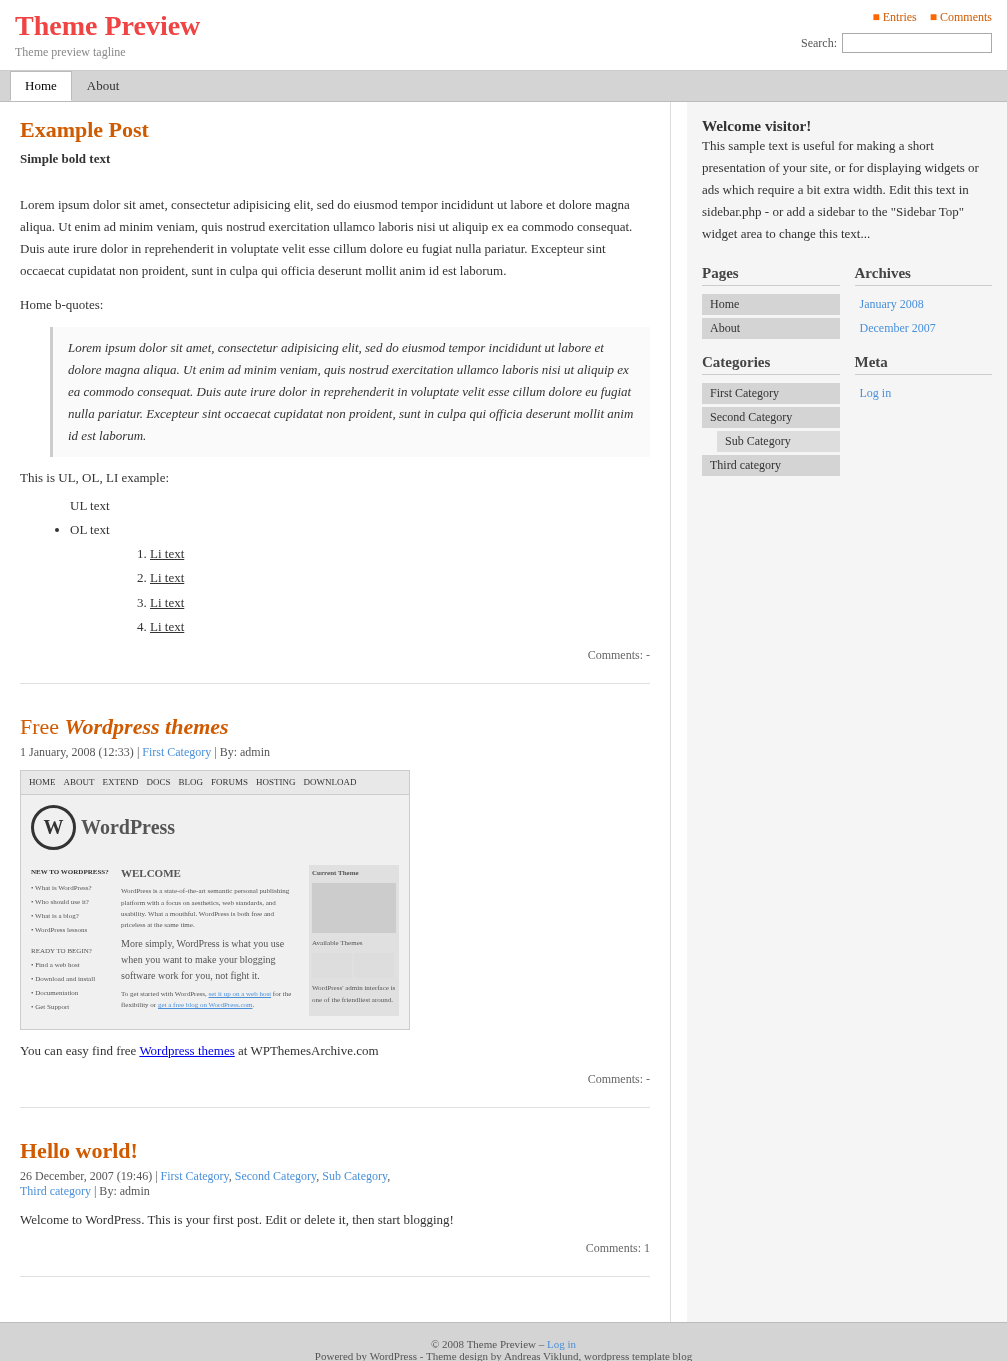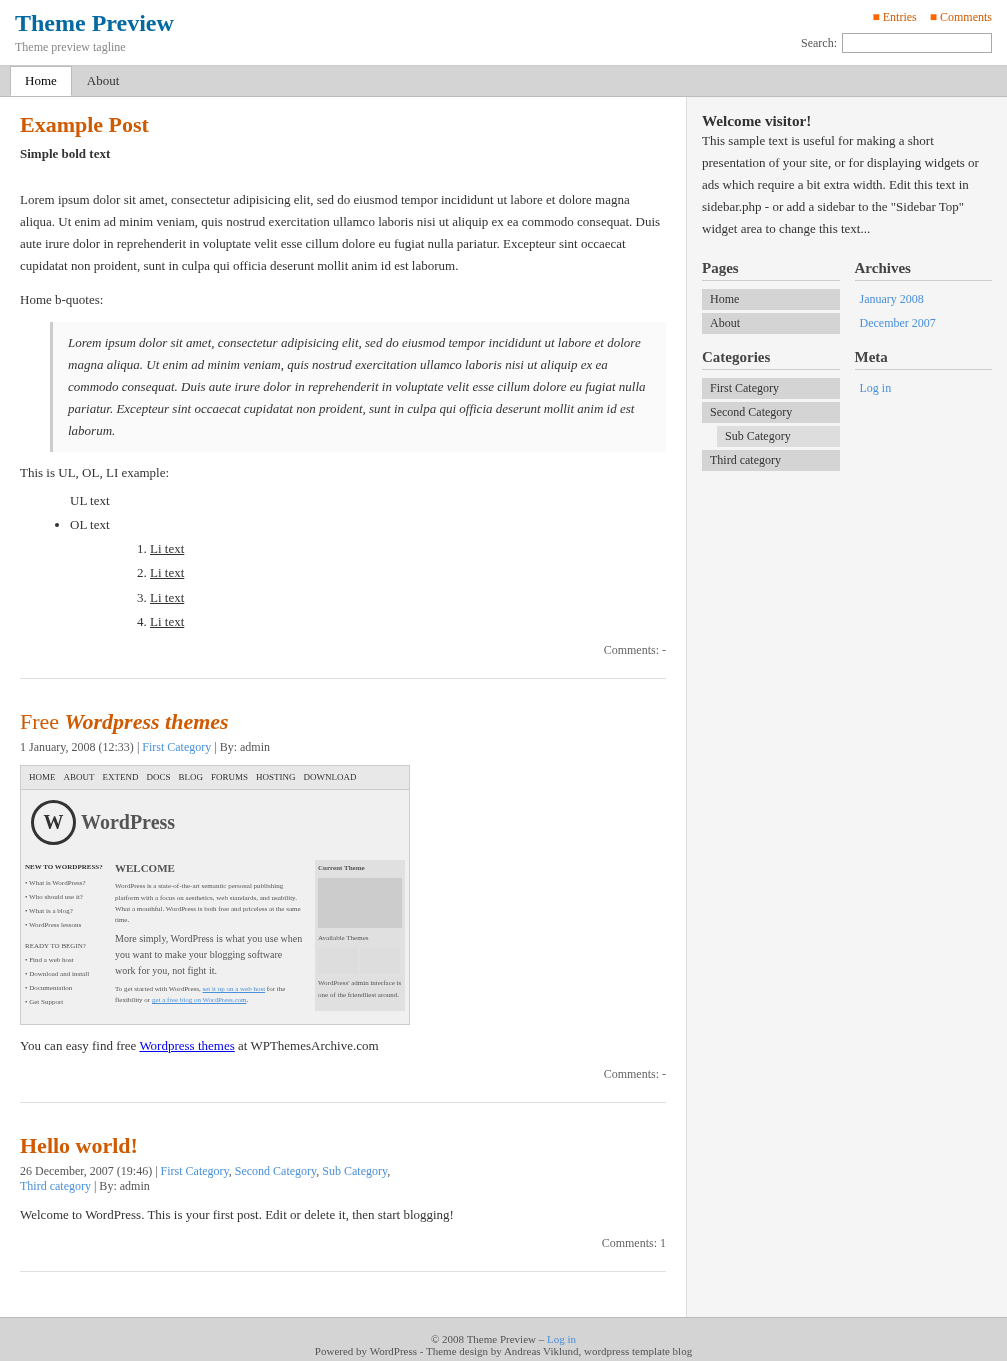--- a/index.html
+++ b/index.html
@@ -1,35 +1,35 @@
 <!DOCTYPE html>
 <html><head>
   <meta charset="utf-8">
   <style>
     * { margin: 0; padding: 0; box-sizing: border-box; }
     body { font-family: Georgia, 'Times New Roman', serif; font-size: 13px; color: #333; background: #e8e8e8; }
 
     
     #header { background: #fff; padding: 10px 15px; border-bottom: 1px solid #ccc; display: flex; justify-content: space-between; align-items: flex-start; }
-    #site-title { font-size: 24px; font-weight: bold; color: #0369a1; font-family: Georgia, serif; }
+    #site-title { font-size: 28px; font-weight: bold; color: #ef4444; font-family: Georgia, serif; }
     #tagline { font-size: 12px; color: #888; margin-top: 3px; }
     #header-right { text-align: right; }
     #header-feeds { font-size: 12px; color: #555; margin-bottom: 8px; }
     #header-feeds a { color: #d05a00; text-decoration: none; margin-left: 10px; font-family: Liberation Serif, serif; }
     #search-area { display: flex; align-items: center; gap: 5px; }
     #search-label { font-size: 12px; color: #555; }
     #search-input { border: 1px solid #aaa; padding: 2px 5px; font-size: 12px; width: 150px; }
 
     
     #nav { background: #d4d4d4; border-bottom: 1px solid #bbb; padding: 0 10px; display: flex; gap: 0; }
     .nav-tab { display: inline-block; padding: 6px 14px; font-size: 13px; color: #333; text-decoration: none; background: #d4d4d4; border: 1px solid transparent; cursor: pointer; }
     .nav-tab.active { background: #fff; border: 1px solid #bbb; border-bottom: 1px solid #fff; color: #000; }
 
     
-    #wrapper { display: flex; gap: 0; max-width: 1007px; margin: 0 auto; background: #fff; }
+    #wrapper { display: flex; gap: 16px; max-width: 1007px; margin: 0 auto; background: #fff; }
     #main { flex: 1; padding: 15px 20px; border-right: 1px solid #ddd; }
     #sidebar { width: 320px; padding: 15px; background: #f5f5f5; }
 
     
     .post { margin-bottom: 30px; padding-bottom: 20px; border-bottom: 1px solid #e0e0e0; }
     .post-title { font-size: 22px; font-weight: bold; color: #d05a00; font-family: Georgia, serif; margin-bottom: 5px; }
     .post-title a { color: #d05a00; text-decoration: none; }
     .post-meta { font-size: 12px; color: #555; margin-bottom: 10px; }
     .post-meta a { color: #4a90d9; text-decoration: none; }
     .post-content { font-size: 13px; line-height: 1.7; color: #333; }
@@ -42,21 +42,21 @@
     ol.post-ol { margin-left: 80px; list-style: decimal; text-decoration: underline; }
     ol.post-ol li { margin: 2px 0; }
     .ul-label { margin-left: 50px; font-size: 13px; }
 
     
     .wp-screenshot { width: 390px; height: 260px; background: #f0f0f0; border: 1px solid #ccc; margin: 10px 0; display: flex; flex-direction: column; overflow: hidden; }
     .wp-screenshot-bar { background: #e8e8e8; border-bottom: 1px solid #ccc; padding: 4px 8px; font-size: 10px; display: flex; align-items: center; gap: 8px; }
     .wp-logo-area { padding: 10px; display: flex; align-items: center; gap: 5px; }
     .wp-logo-circle { width: 45px; height: 45px; border-radius: 50%; border: 3px solid #333; display: flex; align-items: center; justify-content: center; font-size: 20px; font-weight: bold; color: #333; font-family: serif; }
     .wp-logo-text { font-size: 20px; font-weight: bold; color: #555; font-family: Georgia, serif; }
-    .wp-content-area { display: flex; padding: 5px 4px; gap: 10px; font-size: 8px; color: #555; }
+    .wp-content-area { display: flex; padding: 5px 10px; gap: 10px; font-size: 8px; color: #555; }
     .wp-left-nav { width: 80px; }
     .wp-left-nav div { margin: 2px 0; font-size: 7px; }
     .wp-main-content { flex: 1; font-size: 8px; line-height: 1.5; }
     .wp-right-panel { width: 90px; background: #e0e0e0; padding: 3px; font-size: 7px; }
 
     
     .sidebar-widget { margin-bottom: 20px; }
     .sidebar-welcome { font-size: 13px; line-height: 1.7; color: #333; margin-bottom: 15px; }
     .sidebar-cols { display: flex; gap: 15px; }
     .sidebar-col { flex: 1; }

